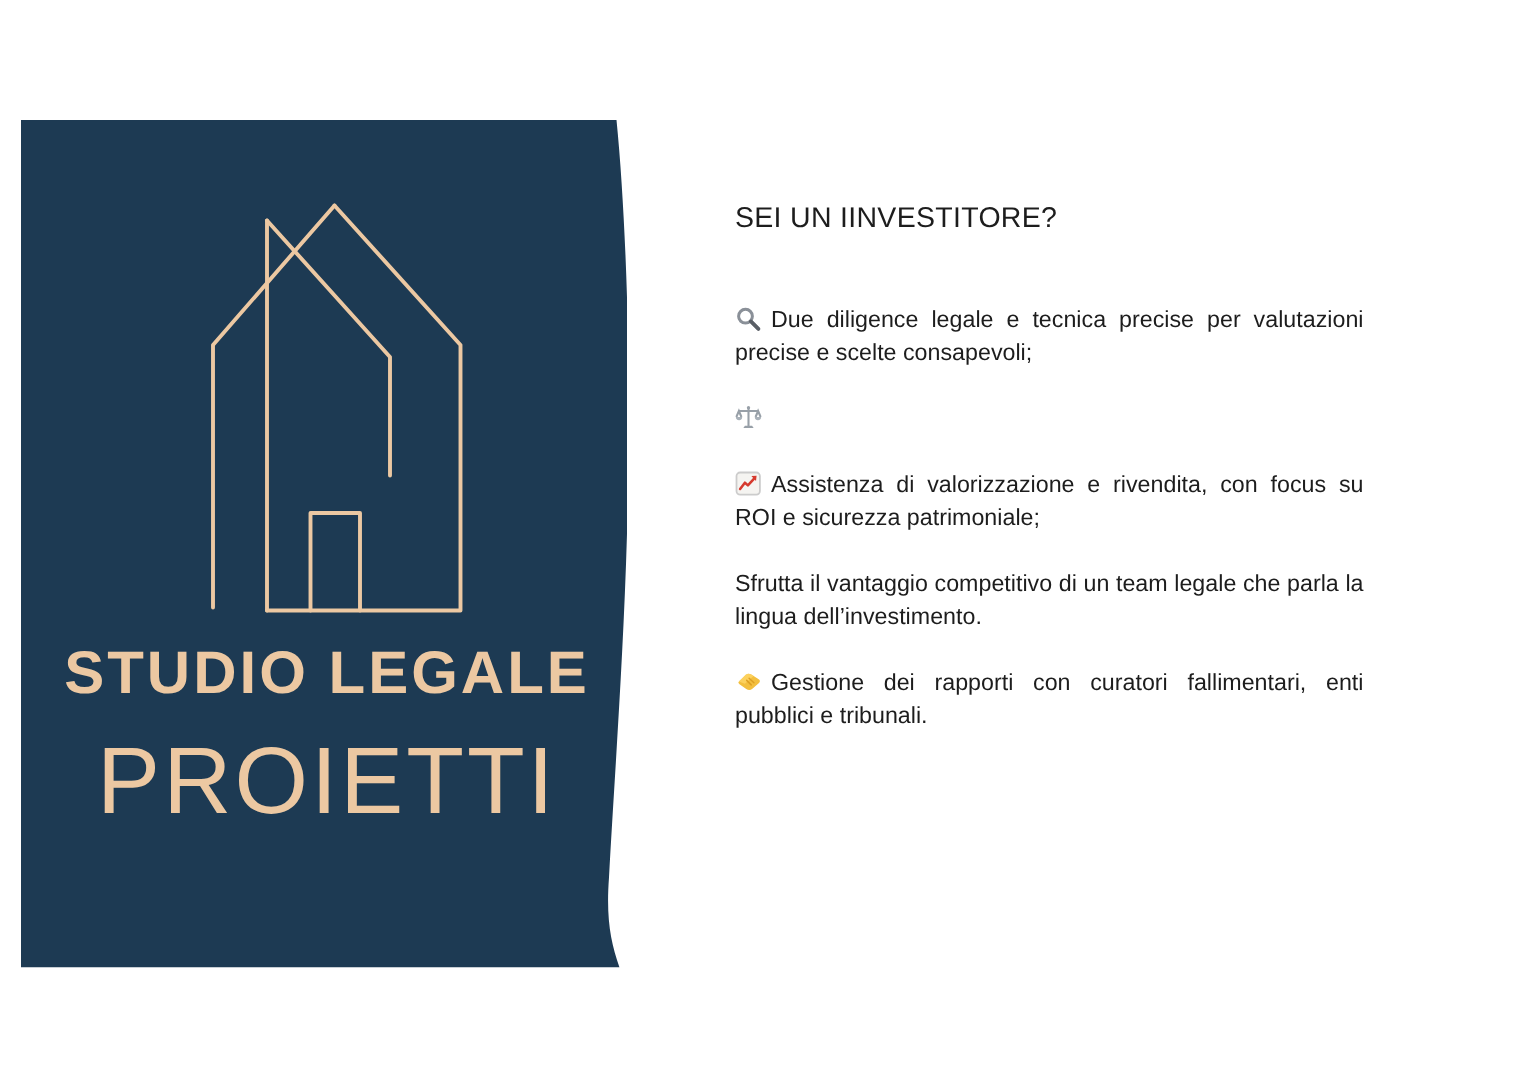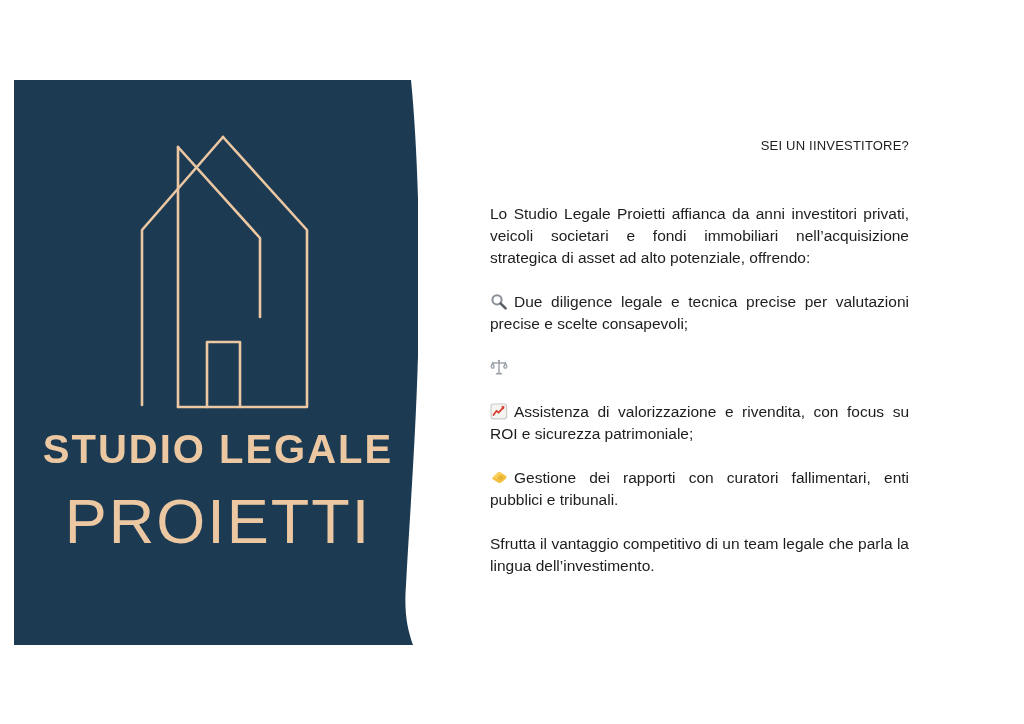--- a/index.html
+++ b/index.html
@@ -50,24 +50,24 @@
   .content {
     position: absolute;
     left: 490px; top: 135px;
     width: 419px;
     color: #1d1d1d;
     font-size: 15.5px;
     line-height: 22px;
   }
   .content .title {
     margin: 0 0 46px 0;
-    font-size: 13px;
+    font-size: 19px;
     font-weight: 400;
     letter-spacing: 0.2px;
-    text-align: right;
+    text-align: left;
   }
   .content p {
     margin: 0 0 22px 0;
     text-align: justify;
   }
   .content p:last-child { margin-bottom: 0; }
   .bi {
     display: inline-block;
     width: 18px; height: 17px;
     margin-right: 6px;
@@ -101,21 +101,20 @@
     <div class="logo-text">
       <div class="logo-line1">STUDIO LEGALE</div>
       <div class="logo-line2">PROIETTI</div>
     </div>
   </div>
 
   <div class="content">
 
     <h1 class="title">SEI UN IINVESTITORE?</h1>
 
-    <p><span>Lo Studio Legale Proietti affianca da anni investitori privati, veicoli societari e fondi immobiliari nell’acquisizione strategica di asset ad alto potenziale, offrendo:</span></p>
 
     <p><span class="bi"><svg viewBox="0 0 18 17">
         <circle cx="7" cy="6.8" r="4.6" fill="none" stroke="#8a9098" stroke-width="2"></circle>
         <line x1="10.6" y1="10.3" x2="15.6" y2="15.3" stroke="#5a5f66" stroke-width="2.6" stroke-linecap="round"></line>
       </svg></span><span>Due diligence legale e tecnica precise per valutazioni precise e scelte consapevoli;</span></p>
 
     <p><span class="bi"><svg viewBox="0 0 18 17">
         <g stroke="#98a0a8" fill="none" stroke-width="1.4">
           <line x1="9" y1="2" x2="9" y2="14.2"></line>
           <line x1="2.6" y1="4" x2="15.4" y2="4"></line>
@@ -127,22 +126,22 @@
         <path d="M13.2,8 a2.1,2.1 0 0 0 4.2,0 Z" fill="#aab2ba"></path>
         <path d="M5.6,15.4 h6.8 l-1,-1.6 h-4.8 Z" fill="#98a0a8"></path>
       </svg></span></p>
 
     <p><span class="bi"><svg viewBox="0 0 18 17">
         <rect x="1" y="1" width="15.6" height="14.8" rx="2.4" fill="#f5f4f1" stroke="#cccccc" stroke-width="1.2"></rect>
         <polyline points="3.4,12 6.6,7.8 8.6,9.6 13.2,4.6" fill="none" stroke="#d63a2f" stroke-width="1.7" stroke-linecap="round" stroke-linejoin="round"></polyline>
         <path d="M10.9,3.4 L14.4,3.1 L14,6.6 Z" fill="#d63a2f"></path>
       </svg></span><span>Assistenza di valorizzazione e rivendita, con focus su ROI e sicurezza patrimoniale;</span></p>
 
+    <p><span>Sfrutta il vantaggio competitivo di un team legale che parla la lingua dell’investimento.</span></p>
+
     <p><span class="bi"><svg viewBox="0 0 18 17">
         <path d="M2.6,8.4 L7.2,3.9 Q8.8,2.5 10.6,3.5 L15.8,6.8 Q17.3,7.8 16,9.4 L11.6,13.2 Q9.6,14.8 7.5,13.3 L3,10.2 Q1.6,9.3 2.6,8.4 Z" fill="#f3bf3e"></path>
         <path d="M2.6,8.4 L7.2,3.9 Q8.8,2.5 10.6,3.5 L12.4,4.6 L6.6,9.8 Z" fill="#ffd768" opacity="0.75"></path>
         <path d="M9.4,6.2 L12.6,9.2 M7.8,7.6 L10.8,10.6" stroke="#dd9f23" stroke-width="1" fill="none" stroke-linecap="round"></path>
       </svg></span><span>Gestione dei rapporti con curatori fallimentari, enti pubblici e tribunali.</span></p>
 
-    <p><span>Sfrutta il vantaggio competitivo di un team legale che parla la lingua dell’investimento.</span></p>
-
   </div>
 </div>
 
 </body></html>

